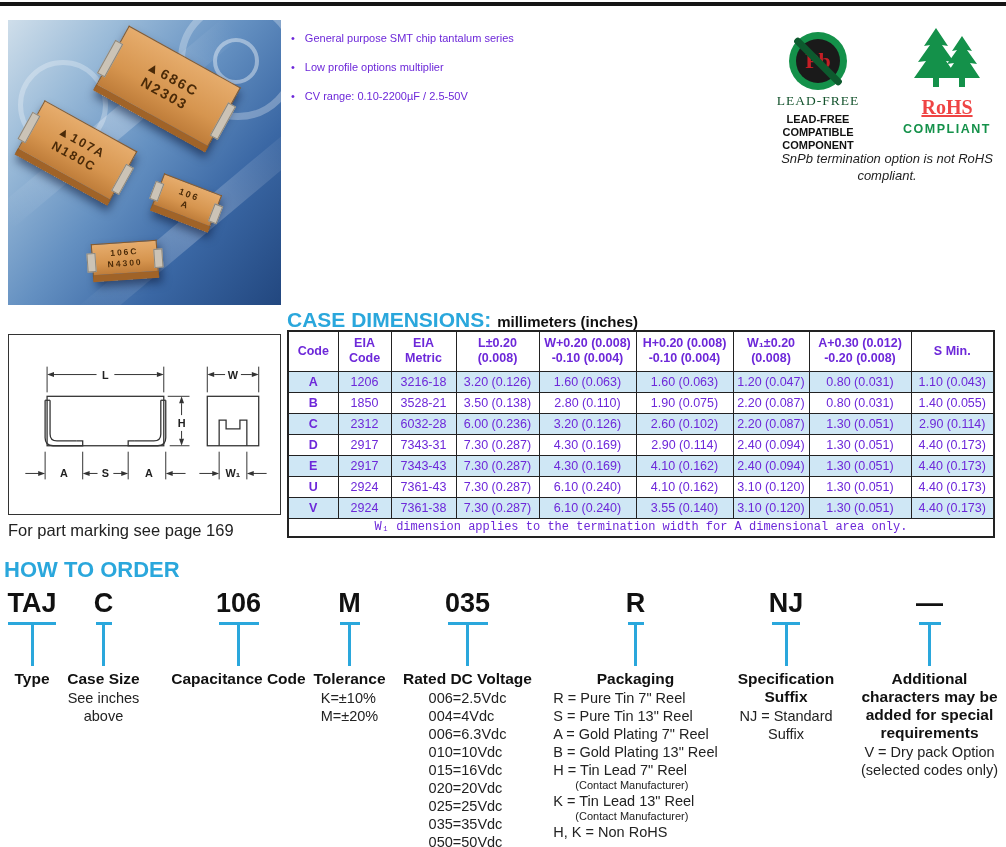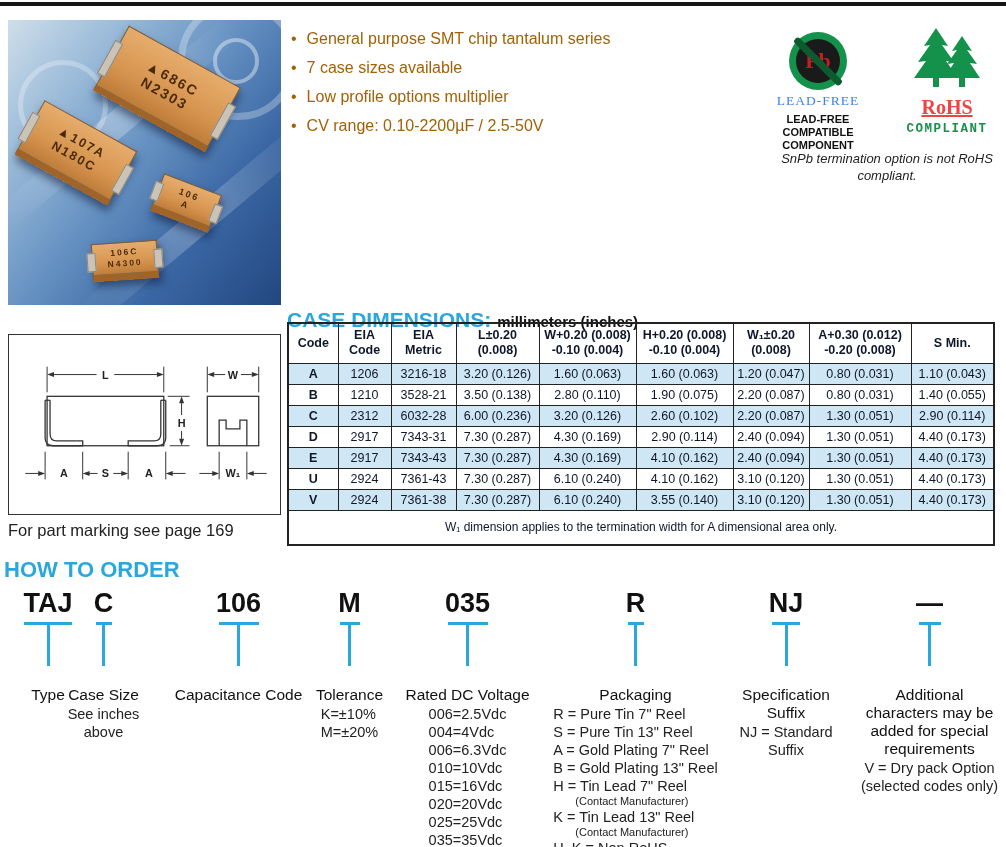--- a/index.html
+++ b/index.html
@@ -30,66 +30,66 @@
     color:#4a2a08; font-weight:bold; text-align:center;
   }
   .chip .cbody::before, .chip .cbody::after {
     content:""; position:absolute; top:28%; width:7px; height:54%; background:#cbc3b6; border:1px solid #8d877c;
   }
   .chip .cbody::before { left:-6px; } .chip .cbody::after { right:-6px; }
   .chip .m1, .chip .m2 { letter-spacing:2px; line-height:1.25; }
 
   
   .bullets { position:absolute; left:291px; top:24px; width:440px; }
-  .bullets li { list-style:none; font-size:16px; color:#a16207; line-height:29px; }
+  .bullets li { list-style:none; font-size:11px; color:#6d28d9; line-height:29px; }
   .bullets li::before { content:"•"; margin-right:10px; }
 
   
   .leadfree { position:absolute; left:756px; top:32px; width:124px; text-align:center; }
   .pb-badge { position:relative; width:58px; height:58px; margin:0 auto; }
   .pb-ring { position:absolute; inset:0; border-radius:50%; background:#14914a; }
   .pb-inner { position:absolute; inset:7px; border-radius:50%; background:#1a1a1a; }
   .pb-text { position:absolute; inset:0; display:flex; align-items:center; justify-content:center;
     color:#c41e25; font-family:"Liberation Serif",serif; font-weight:bold; font-size:22px; }
   .pb-slash { position:absolute; left:-3px; top:26px; width:64px; height:7px; background:#0d5a2e; transform:rotate(45deg); border-radius:3px; }
-  .leadfree-title { margin-top:3px; color:#3b82f6; font-family:"Liberation Serif",serif; font-size:13.5px; letter-spacing:1px; }
+  .leadfree-title { margin-top:3px; color:#14532d; font-family:"Liberation Serif",serif; font-size:13.5px; letter-spacing:1px; }
   .leadfree-caption { margin-top:4px; color:#111; font-weight:bold; font-size:11px; line-height:13px;text-align:center; }
 
   .rohs { position:absolute; left:892px; top:28px; width:110px; text-align:center; }
   .rohs-title { color:#ef4444; font-family:"Liberation Serif",serif; font-weight:bold; font-size:20px; line-height:27px;text-decoration:underline; }
-  .rohs-sub { color:#14914a; font-weight:bold; font-size:12.5px; letter-spacing:1.5px; margin-top:1px;font-family:Liberation Mono, monospace; }
+  .rohs-sub { color:#14914a; font-weight:bold; font-size:12.5px; letter-spacing:1.5px; margin-top:1px; }
 
   .snpb { position:absolute; left:768px; top:150px; width:238px; text-align:center;
     font-style:italic; font-size:13px; line-height:17px; color:#222; }
 
   
   .drawing-box { position:absolute; left:8px; top:334px; width:273px; height:181px; border:1.5px solid #333; background:#fff; }
   .part-marking { position:absolute; left:8px; top:521px; font-size:16.5px; color:#222; }
 
   
   .cd-title { position:absolute; left:287px; top:308px; white-space:nowrap; }
   .cd-title .blue { color:#2aa7dc; font-weight:bold; font-size:21px; }
   .cd-title .units { color:#111; font-weight:bold; font-size:15px; margin-left:6px; }
-  .dim-table { position:absolute; left:287px; top:322px; border-collapse:collapse; table-layout:fixed; width:706px;
-    font-size:12.5px; color:#0f172a; }
+  .dim-table { position:absolute; left:287px; top:330px; border-collapse:collapse; table-layout:fixed; width:706px;
+    font-size:12.5px; color:#6d28d9; }
   .dim-table th, .dim-table td { border:1px solid #222; text-align:center; vertical-align:middle; padding:1px 2px; }
   .dim-table { border:2px solid #222; }
   .dim-table th { font-weight:bold; white-space:pre-line; height:40px; line-height:15px; }
   .dim-table td { height:21px; }
   .dim-table tr.alt td { background:#cfe7f5; }
   .dim-table td.rowcode { font-weight:bold; }
-  .dim-table td.footnote { height:35px; font-size:12px; background:#fff; }
+  .dim-table td.footnote { height:19px; font-size:12px; background:#fff;font-family:Liberation Mono, monospace; }
 
   
   .hto-title { position:absolute; left:4px; top:557px; color:#2aa7dc; font-weight:bold; font-size:22px; }
   .ocol { position:absolute; top:588px; text-align:center; }
   .ocol .code { font-size:27px; font-weight:bold; color:#111; line-height:30px; }
   .ocol .tick { height:3px; background:#2aa7dc; margin:4px auto 0; }
   .ocol .stem { width:3px; height:41px; background:#2aa7dc; margin:0 auto; }
-  .ocol .label { font-weight:normal; font-size:15.5px; line-height:18px; margin-top:20px; white-space:pre-line; color:#111;text-align:center; }
+  .ocol .label { font-weight:bold; font-size:15.5px; line-height:18px; margin-top:4px; white-space:pre-line; color:#111;text-align:center; }
   .ocol .desc { font-size:14.5px; line-height:18px; color:#222; margin-top:1px; }
   .ocol .desc.left-block { display:inline-block; text-align:left; }
   .ocol .desc .small-note { font-size:11px; line-height:13px; padding-left:22px; }
 </style>
 </head>
 <body>
 
 <div class="page">
   <div class="top-rule"></div>
 
@@ -121,21 +121,20 @@
     <div class="chip" style="left:84px; top:222px; transform:rotate(-4deg);">
       <div class="cbody" style="width:66px; height:38px; font-size:8.5px;">
         <div class="m1">106C</div>
         <div class="m2">N4300</div>
       </div>
     </div>
   </div>
 
   <ul class="bullets">
       <li>General purpose SMT chip tantalum series</li>
-      <li>7 case sizes available</li>
       <li>Low profile options multiplier</li>
       <li>CV range: 0.10-2200µF / 2.5-50V</li>
     </ul>
 
   <div class="leadfree">
     <div class="pb-badge">
       <div class="pb-ring"></div>
       <div class="pb-inner"></div>
       <div class="pb-text">Pb</div>
       <div class="pb-slash"></div>
@@ -267,21 +266,21 @@
           <td>3216-18</td>
           <td>3.20 (0.126)</td>
           <td>1.60 (0.063)</td>
           <td>1.60 (0.063)</td>
           <td>1.20 (0.047)</td>
           <td>0.80 (0.031)</td>
           <td>1.10 (0.043)</td>
         </tr>
         <tr>
           <td class="rowcode">B</td>
-          <td>1210</td>
+          <td>1850</td>
           <td>3528-21</td>
           <td>3.50 (0.138)</td>
           <td>2.80 (0.110)</td>
           <td>1.90 (0.075)</td>
           <td>2.20 (0.087)</td>
           <td>0.80 (0.031)</td>
           <td>1.40 (0.055)</td>
         </tr>
         <tr class="alt">
           <td class="rowcode">C</td>
@@ -341,21 +340,21 @@
       </tbody>
     <tbody>
         <tr>
       <td colspan="9" class="footnote">W₁ dimension applies to the termination width for A dimensional area only.</td>
     </tr>
       </tbody>
   </table>
 
   <div class="hto-title">HOW TO ORDER</div>
 
-  <div class="ocol" style="left:17px; width:62px;">
+  <div class="ocol" style="left:1px; width:62px;">
     <div class="code">TAJ</div>
     <div class="tick" style="width:48px"></div>
     <div class="stem"></div>
     <div class="label">Type</div>
     <div class="desc"></div>
   </div>
 
   <div class="ocol" style="left:56px; width:95px;">
     <div class="code">C</div>
     <div class="tick" style="width:16px"></div>

